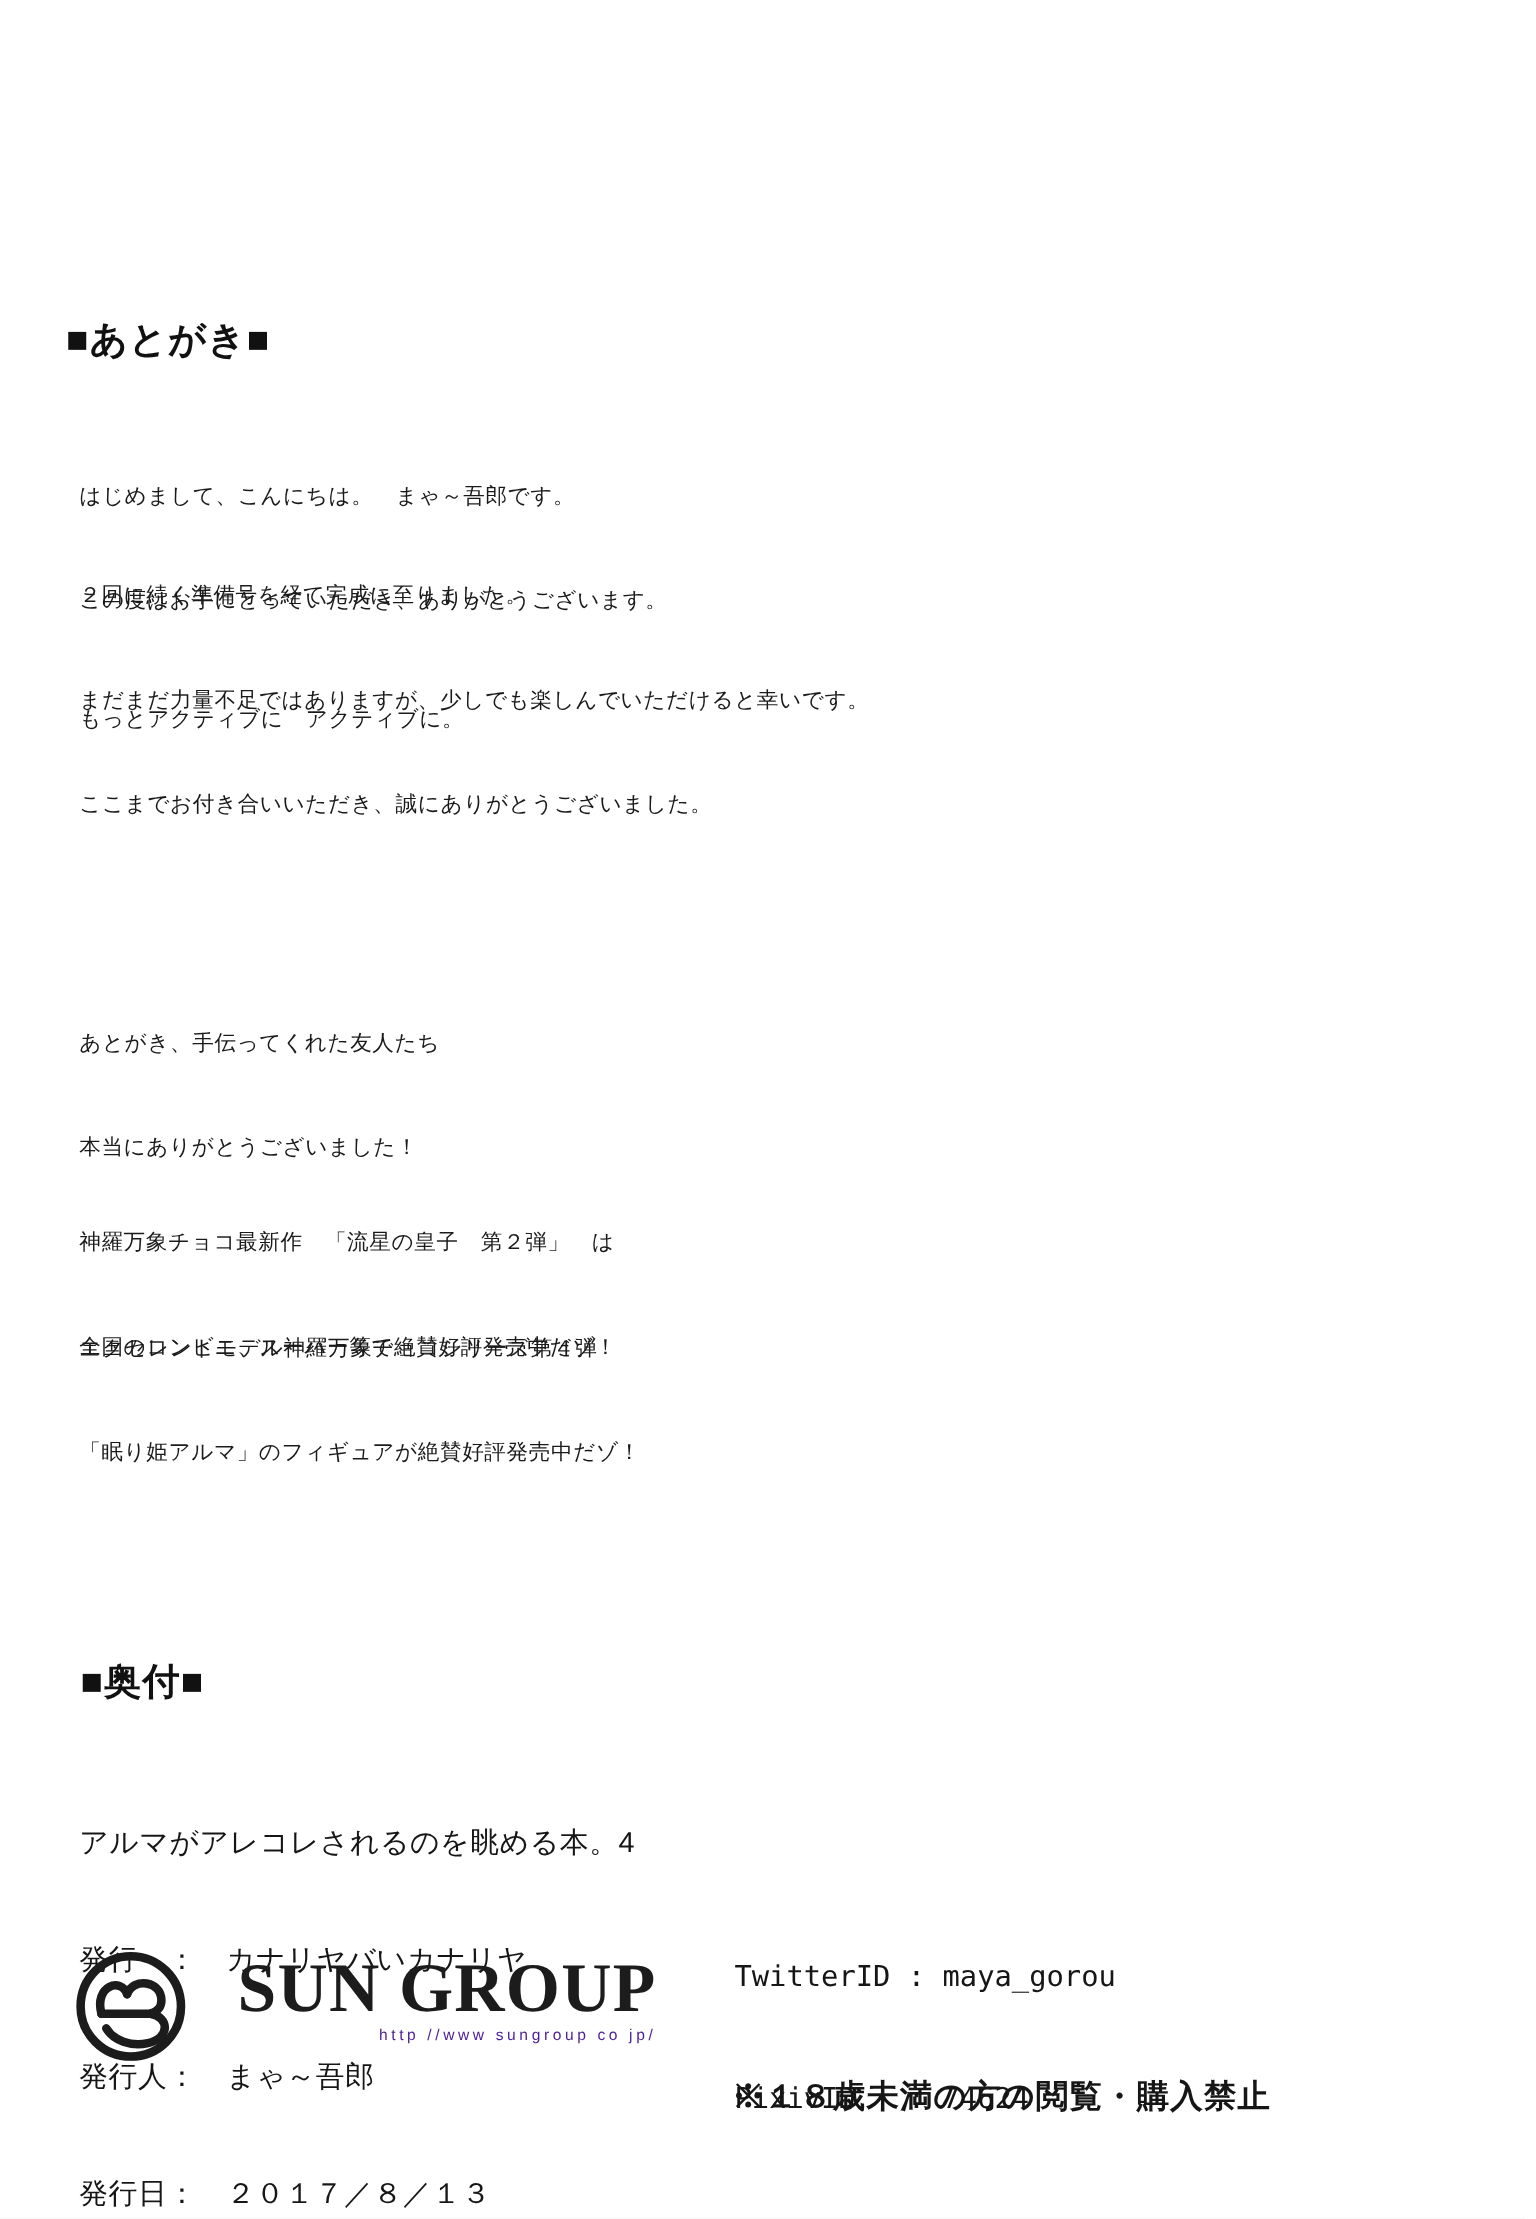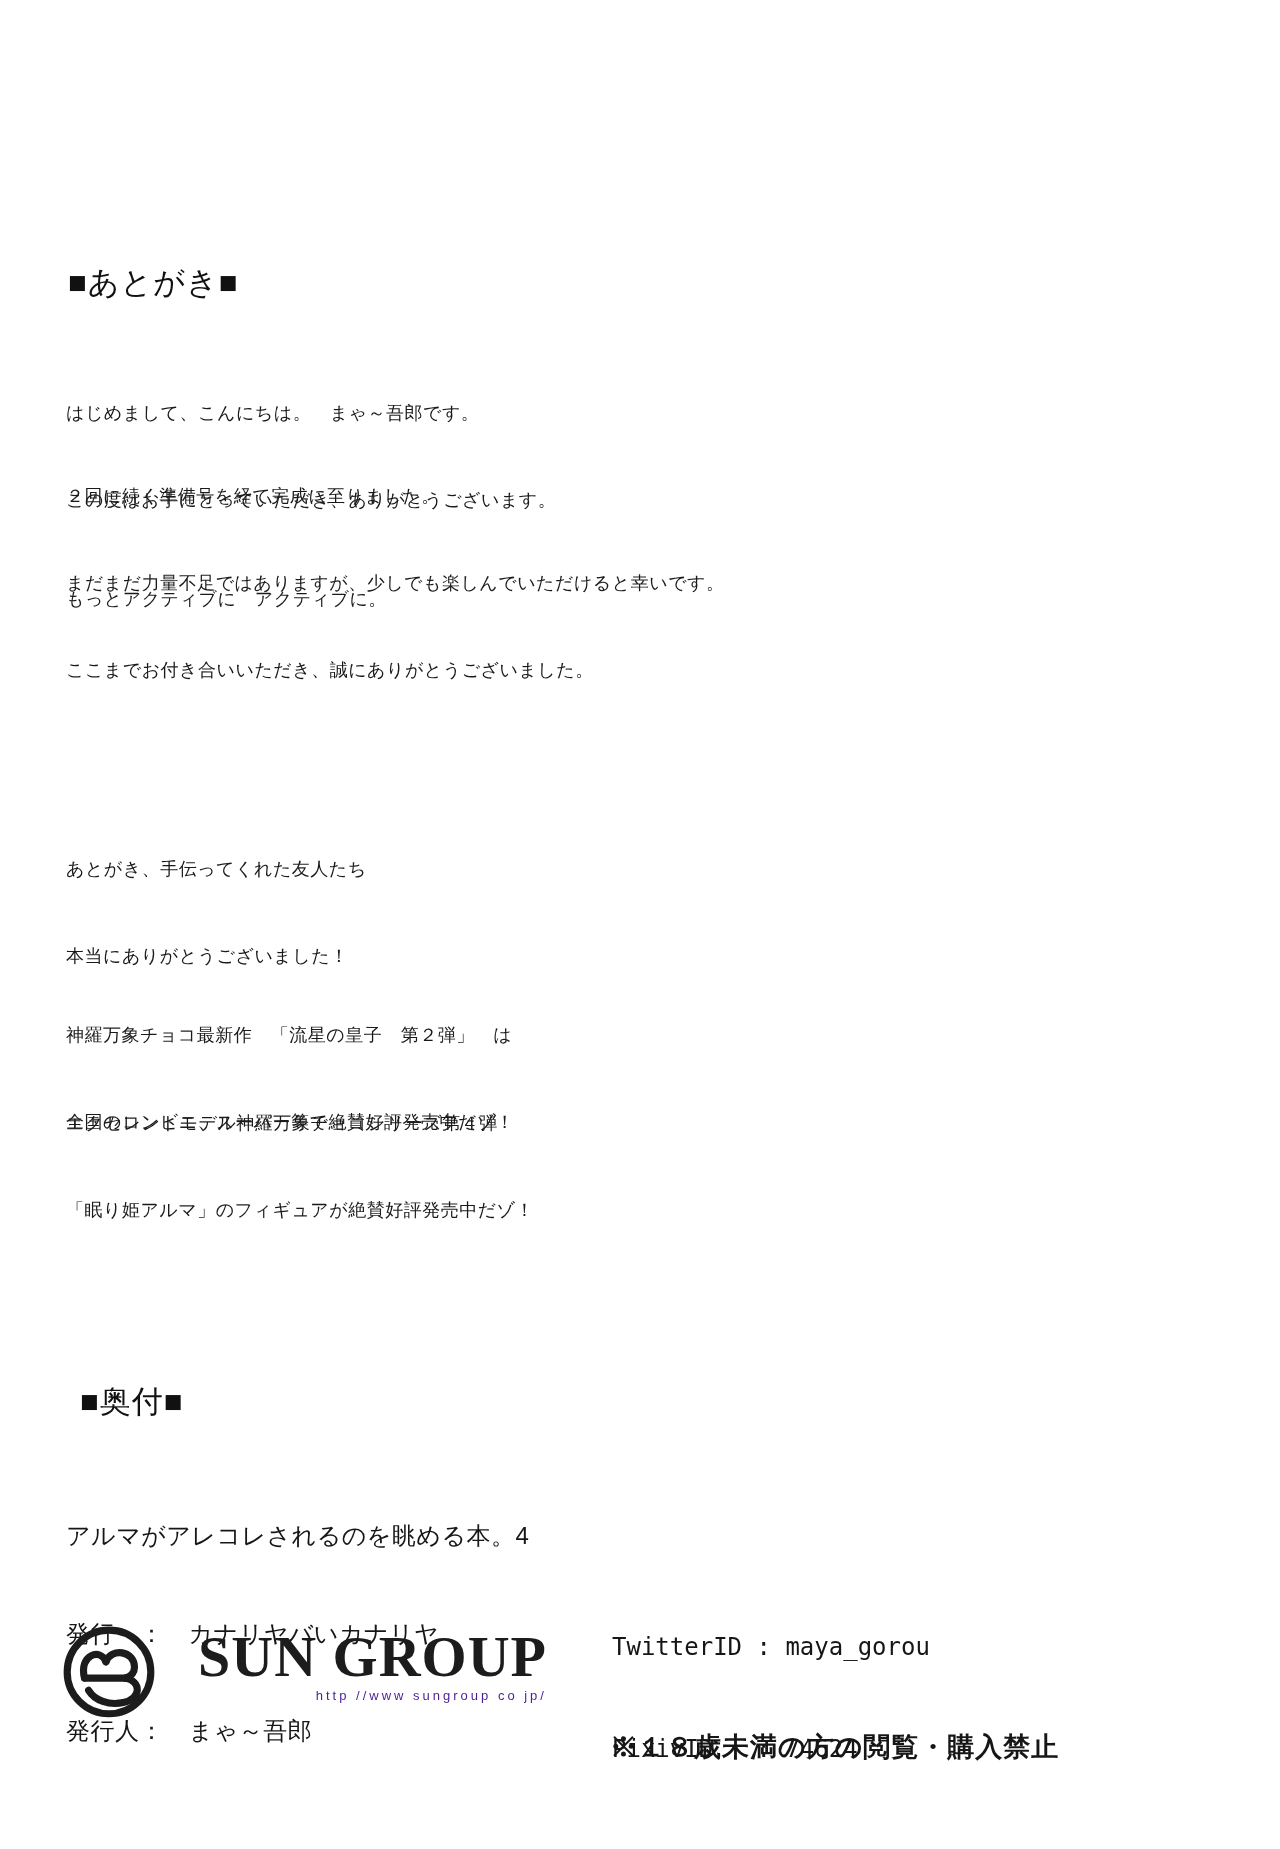--- a/index.html
+++ b/index.html
@@ -9,23 +9,23 @@
     width: 1280px;
     height: 1849px;
     margin: 0 auto;
     background: #ffffff;
     color: #161616;
     font-family: "Liberation Sans", sans-serif;
     overflow: hidden;
   }
   .section-heading {
     position: absolute;
-    left: 68px;
+    left: 55px;
     font-size: 31px;
-    font-weight: normal;
+    font-weight: bold;
     letter-spacing: 1px;
     color: #111;
   }
   .jp-para {
     position: absolute;
     left: 66px;
     font-size: 18px;
     line-height: 29px;
     letter-spacing: 0.5px;
     color: #1a1a1a;
@@ -135,20 +135,21 @@
     <div>エクセレントモデル神羅万象チョコシリーズ第４弾</div>
     <div>「眠り姫アルマ」のフィギュアが絶賛好評発売中だゾ！</div>
   </div>
 
   <div class="section-heading h-okuzuke">■奥付■</div>
 
   <div class="colophon-block">
     <div>アルマがアレコレされるのを眺める本。4</div>
     <div>発行　：　カナリヤバいカナリヤ</div>
     <div>発行人：　まゃ～吾郎</div>
+    <div>発行日：　２０１７／８／１３</div>
     
   </div>
 
   <div class="ids-block">
     <div>TwitterID : maya_gorou</div>
     <div>PixivID   : 74624</div>
   </div>
 
   <div class="logo-block">
     <span class="logo-mark">

